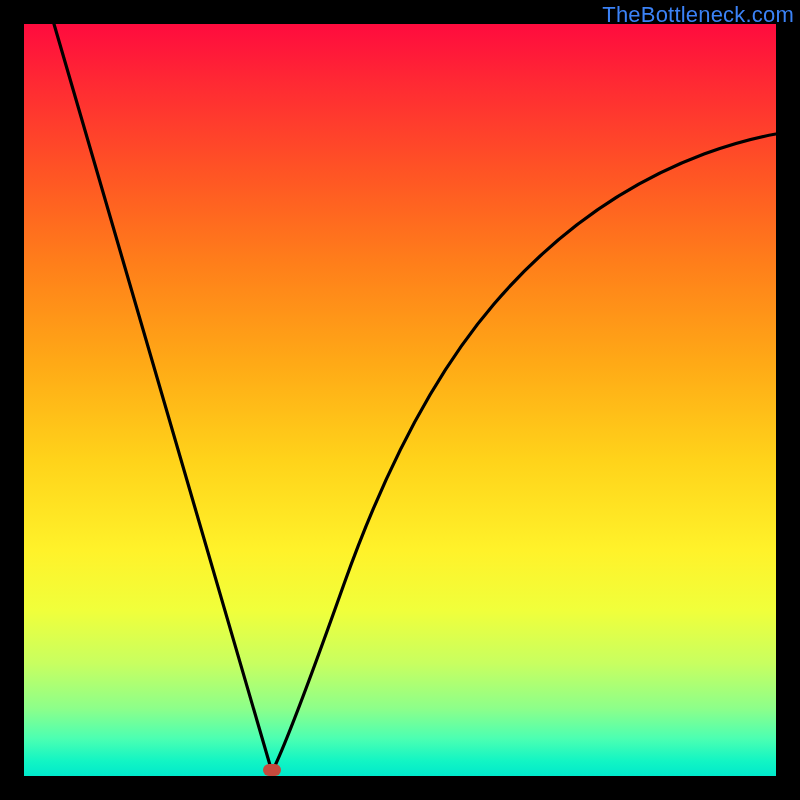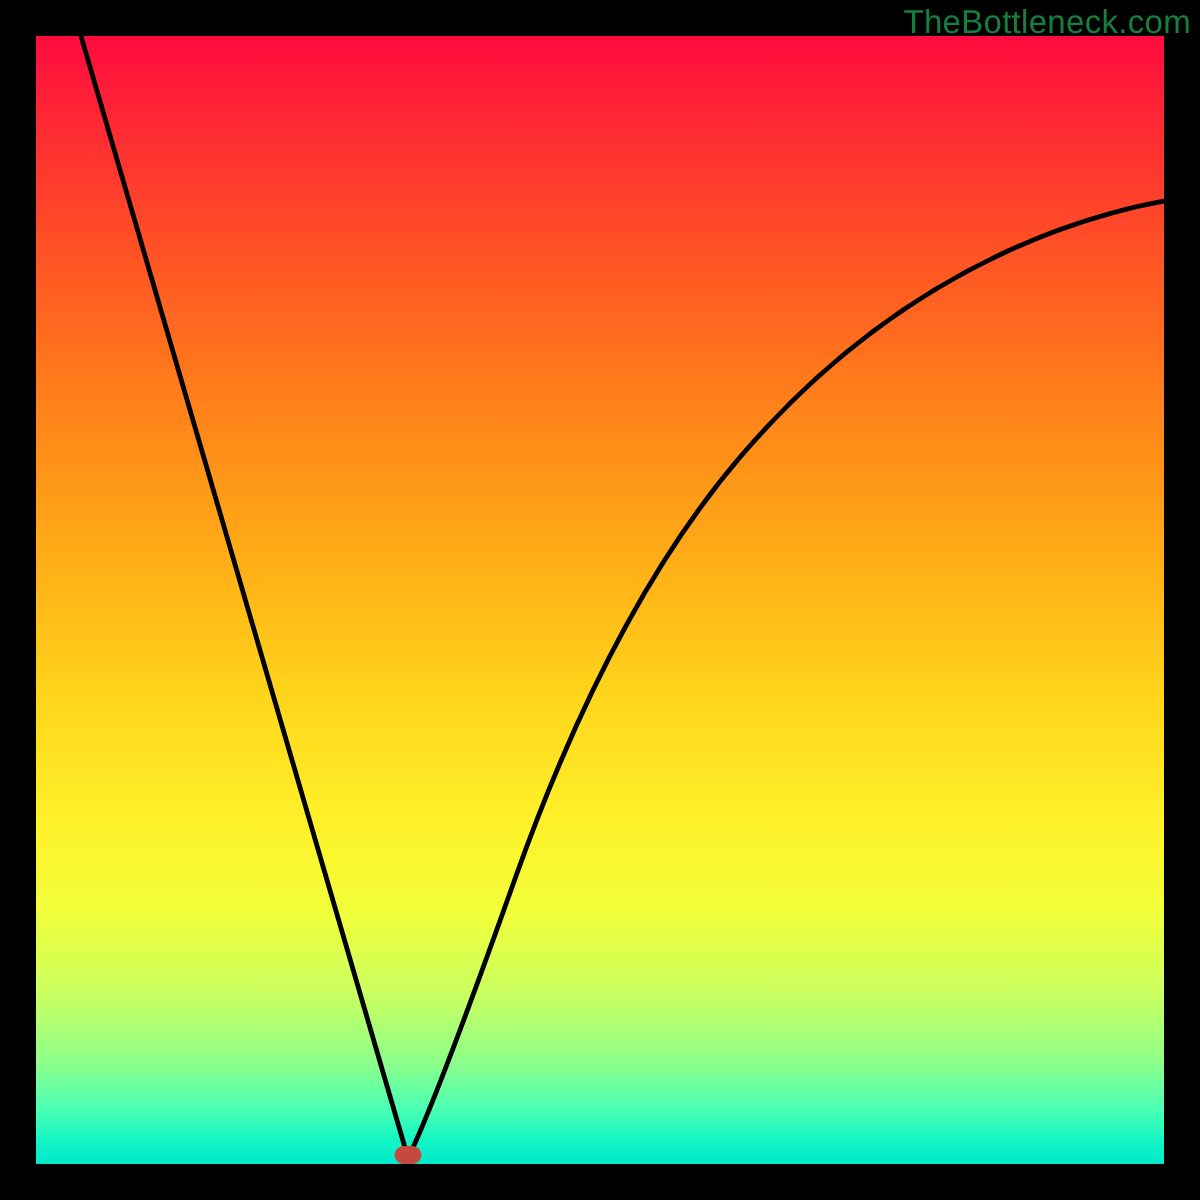--- a/index.html
+++ b/index.html
@@ -32,21 +32,21 @@
       #00e9cc 100%
     );
   }
   .watermark {
     position: absolute;
     top: 2px;
     right: 6px;
     font-family: Arial, Helvetica, sans-serif;
     font-size: 22px;
     font-weight: 500;
-    color: #15803d;
+    color: #3b82f6;
     letter-spacing: 0.2px;
   }
   svg.curve {
     position: absolute;
     left: 0;
     top: 0;
     width: 752px;
     height: 752px;
   }
   .marker {

